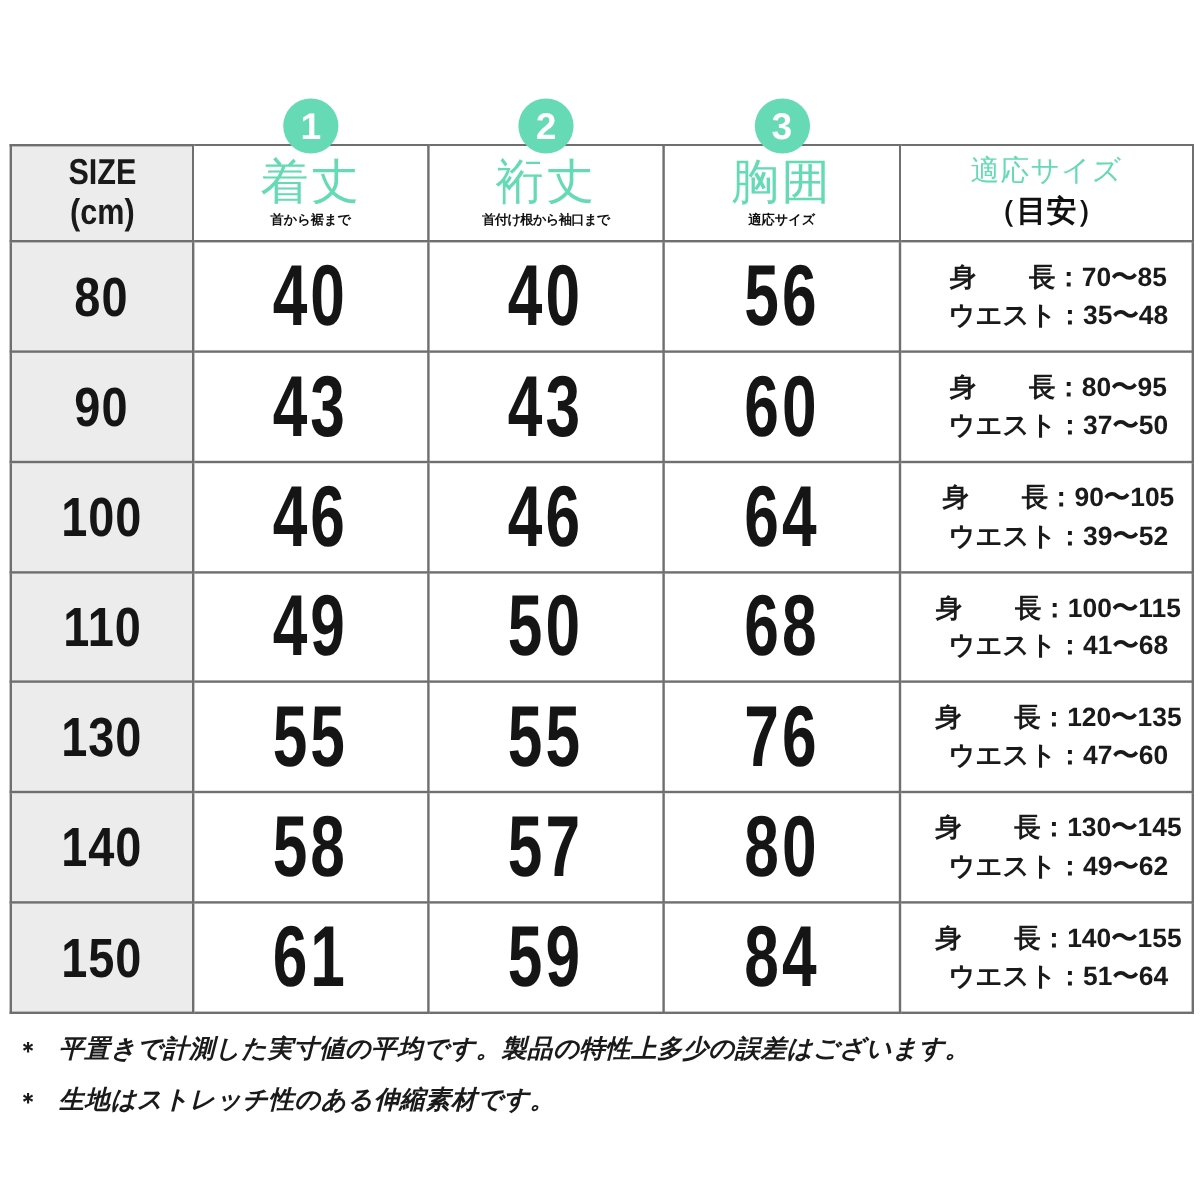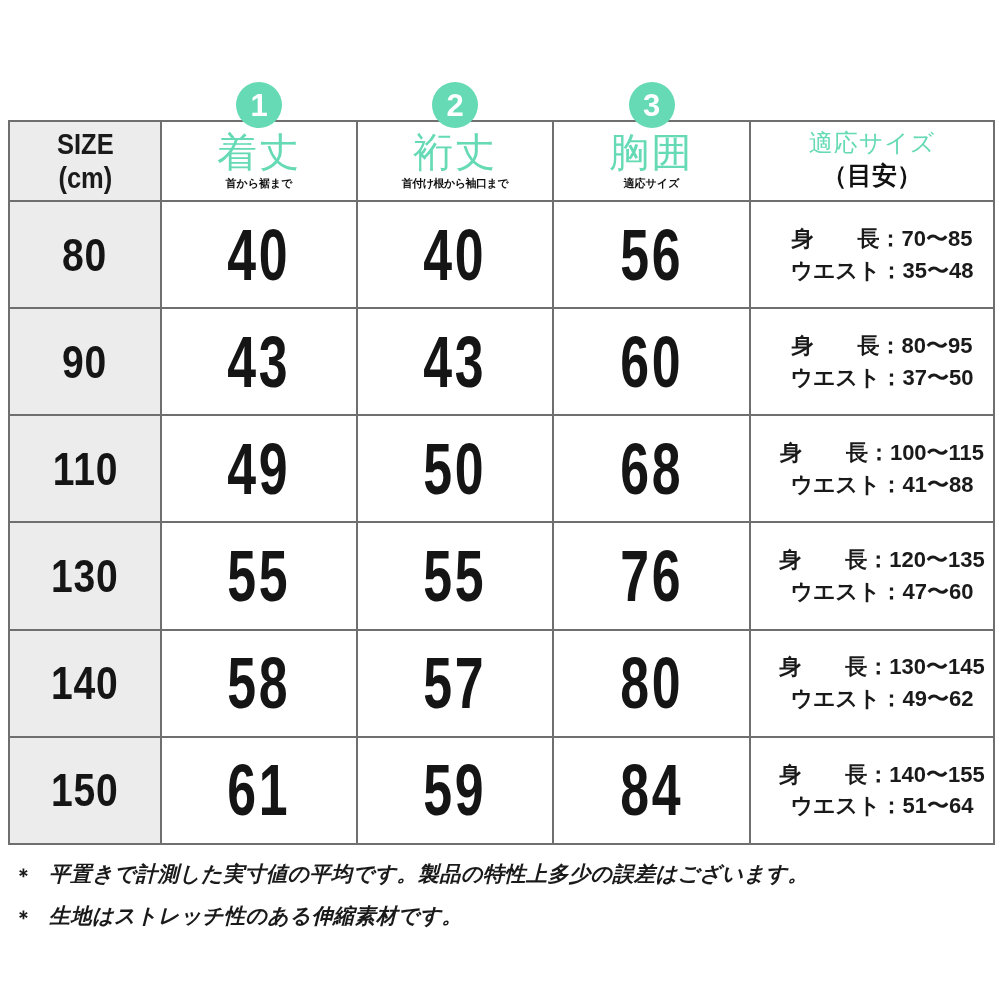--- a/index.html
+++ b/index.html
@@ -134,27 +134,37 @@
       <th class="size-col"><span class="num-s">90</span></th>
       <td><span class="num">43</span></td>
       <td><span class="num">43</span></td>
       <td><span class="num">60</span></td>
       <td class="fit-cell">
         <div class="fit-line">身　　長：80〜95</div>
         <div class="fit-line">ウエスト：37〜50</div>
       </td>
     </tr>
     <tr class="data-row">
+      <th class="size-col"><span class="num-s">100</span></th>
+      <td><span class="num">46</span></td>
+      <td><span class="num">46</span></td>
+      <td><span class="num">64</span></td>
+      <td class="fit-cell">
+        <div class="fit-line">身　　長：90〜105</div>
+        <div class="fit-line">ウエスト：39〜52</div>
+      </td>
+    </tr>
+    <tr class="data-row">
       <th class="size-col"><span class="num-s">110</span></th>
       <td><span class="num">49</span></td>
       <td><span class="num">50</span></td>
       <td><span class="num">68</span></td>
       <td class="fit-cell">
         <div class="fit-line">身　　長：100〜115</div>
-        <div class="fit-line">ウエスト：41〜88</div>
+        <div class="fit-line">ウエスト：41〜68</div>
       </td>
     </tr>
     <tr class="data-row">
       <th class="size-col"><span class="num-s">130</span></th>
       <td><span class="num">55</span></td>
       <td><span class="num">55</span></td>
       <td><span class="num">76</span></td>
       <td class="fit-cell">
         <div class="fit-line">身　　長：120〜135</div>
         <div class="fit-line">ウエスト：47〜60</div>

